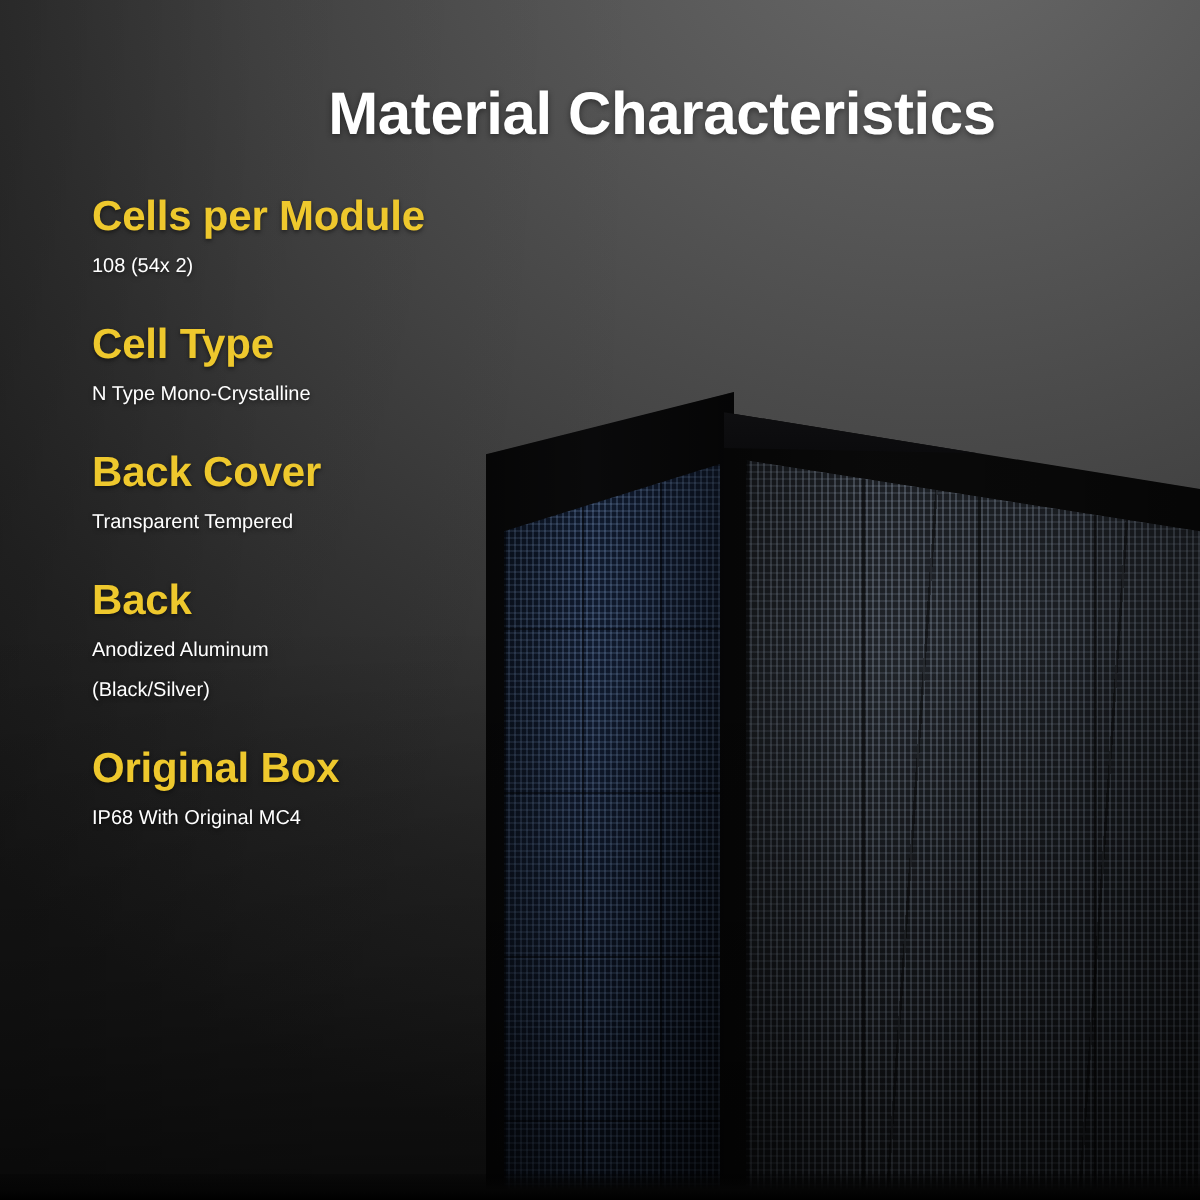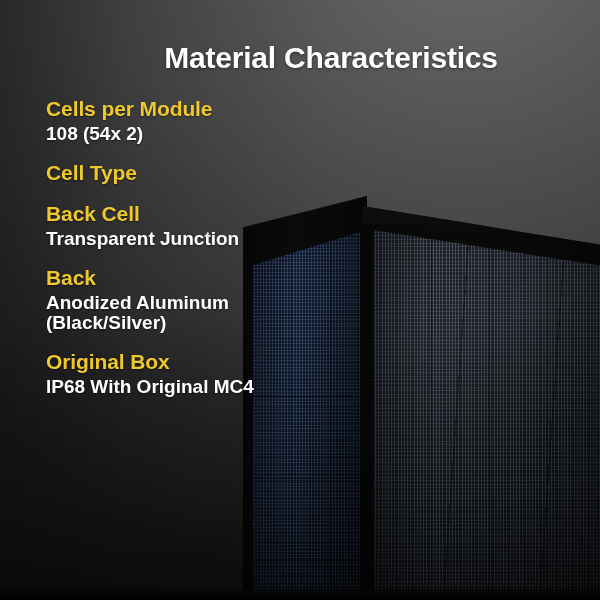--- a/index.html
+++ b/index.html
@@ -156,22 +156,22 @@
   .spec-label {
     color: #eec82d;
     font-size: 21px;
     font-weight: bold;
     line-height: 25px;
     letter-spacing: -0.1px;
     text-shadow: 0 1px 2px rgba(0,0,0,0.5);
   }
   .spec-value {
     color: #ffffff;
-    font-size: 19px;
-    font-weight: bold;
+    font-size: 10px;
+    font-weight: normal;
     line-height: 20px;
     margin-top: 3px;
     white-space: pre-line;
     text-shadow: 0 1px 2px rgba(0,0,0,0.5);
   }
 </style>
 </head>
 <body>
 
 <div id="canvas">
@@ -201,26 +201,27 @@
 
     <div class="spec-list">
 
       <div class="spec-item">
         <div class="spec-label">Cells per Module</div>
         <div class="spec-value">108 (54x 2)</div>
       </div>
 
       <div class="spec-item">
         <div class="spec-label">Cell Type</div>
-      </div>
-
-
-      <div class="spec-item">
-        <div class="spec-label">Back Cell</div>
-        <div class="spec-value">Transparent Junction</div>
+        <div class="spec-value">N Type Mono-Crystalline</div>
+      </div>
+
+
+      <div class="spec-item">
+        <div class="spec-label">Back Cover</div>
+        <div class="spec-value">Transparent Tempered</div>
       </div>
 
       <div class="spec-item">
         <div class="spec-label">Back</div>
         <div class="spec-value">Anodized Aluminum
 (Black/Silver)</div>
       </div>
 
       <div class="spec-item">
         <div class="spec-label">Original Box</div>

